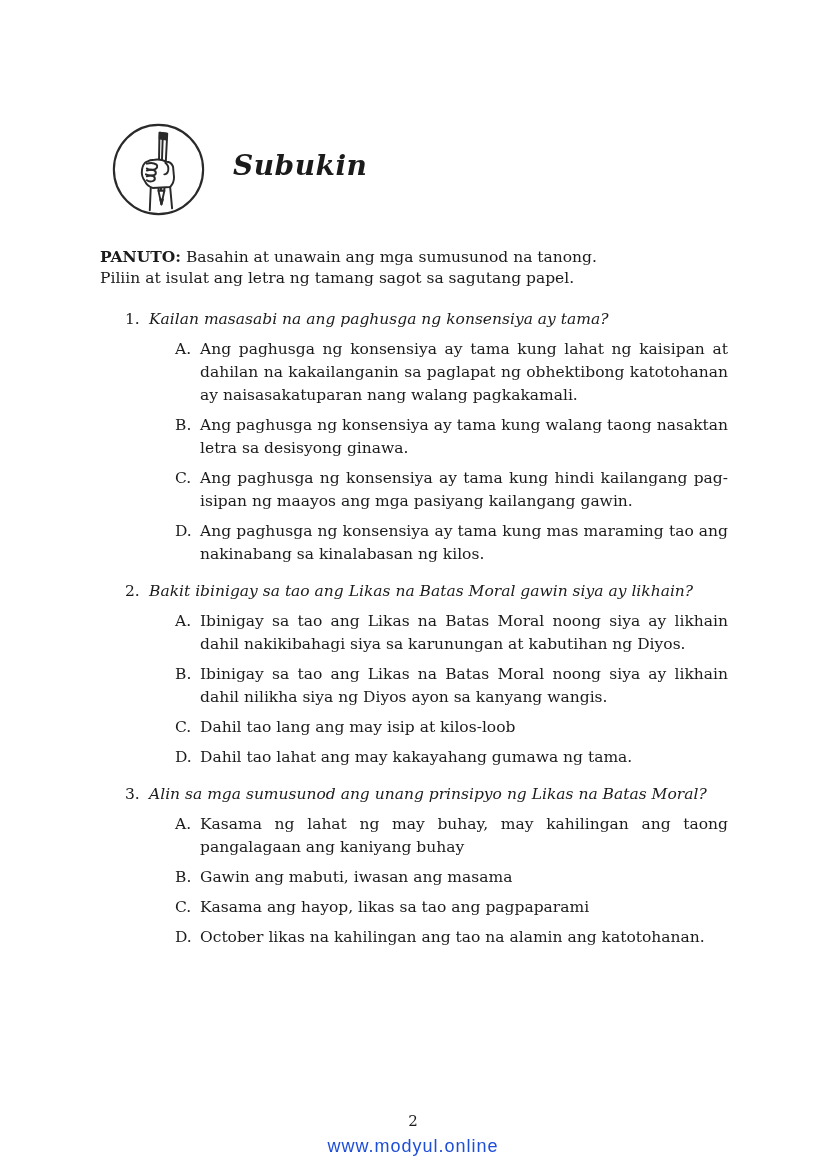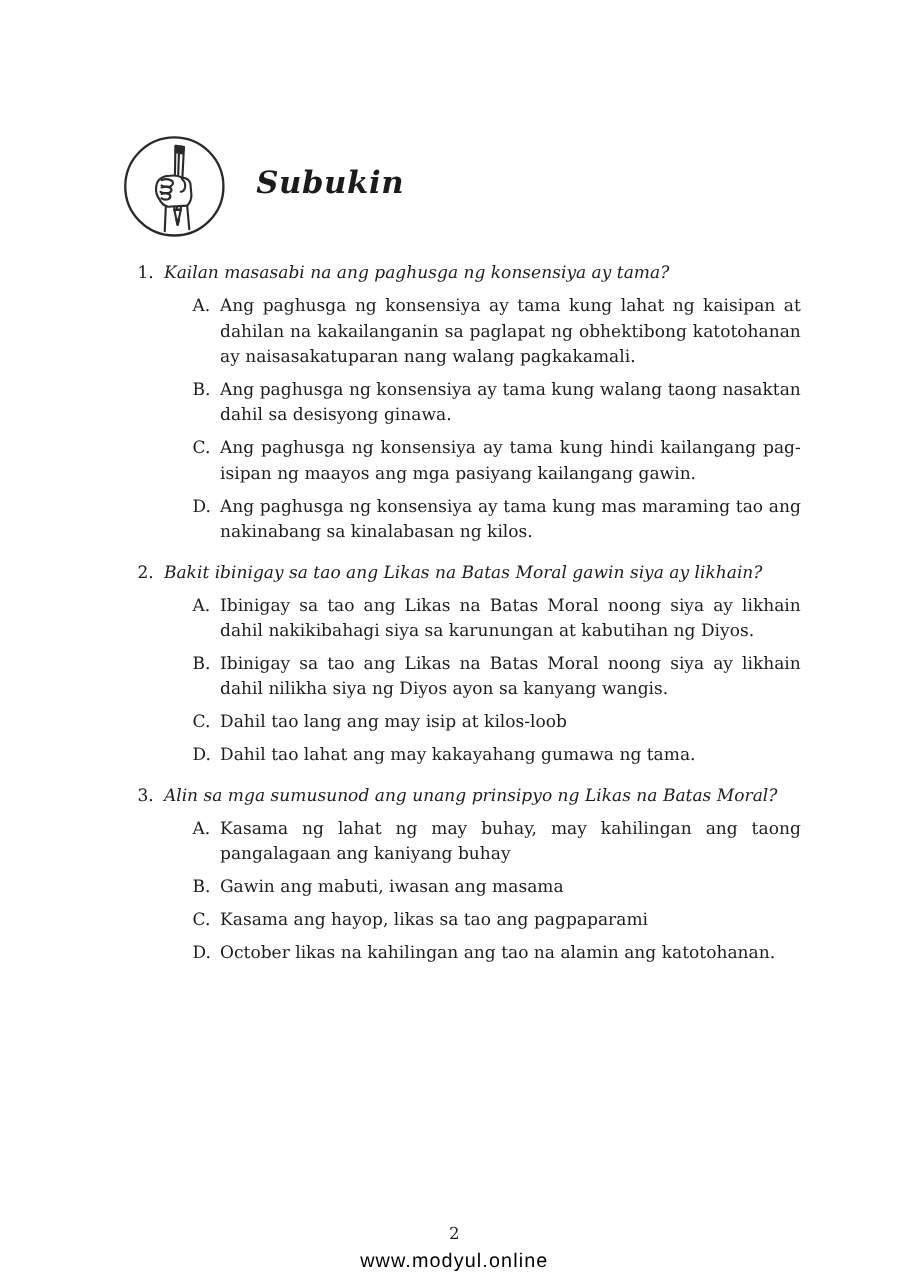--- a/index.html
+++ b/index.html
@@ -105,36 +105,43 @@
           <path d="M38,57 Q43,55 46,58 Q47,61 44,62 Q40,63 38,61"></path>
           <path d="M57,43 Q61,46 60,51 Q59,55 56,55"></path>
 
           <path d="M42,69 L41,92 M62,68 L64,90"></path>
         </g>
       </svg>
     </span>
     <div class="page-title">Subukin</div>
   </div>
 
+  <div class="instructions">
+    <div>
+      <span class="label">PANUTO:</span>
+      <span>Basahin at unawain ang mga sumusunod na tanong.</span>
+    </div>
+    <div>Piliin at isulat ang letra ng tamang sagot sa sagutang papel.</div>
+  </div>
 
   <ol class="questions">
     <li class="question">
       <div class="question-head">
         <span class="q-number">1.</span>
         <span class="q-text">Kailan masasabi na ang paghusga ng konsensiya ay tama?</span>
       </div>
       <ul class="options">
     <li class="option">
       <span class="o-letter">A.</span>
       <span class="o-text">Ang paghusga ng konsensiya ay tama kung lahat ng kaisipan at dahilan na kakailanganin sa paglapat ng obhektibong katotohanan ay naisasakatuparan nang walang pagkakamali.</span>
     </li>
 
     <li class="option">
       <span class="o-letter">B.</span>
-      <span class="o-text">Ang paghusga ng konsensiya ay tama kung walang taong nasaktan dahil sa desisyong ginawa.</span>
+      <span class="o-text">Ang paghusga ng konsensiya ay tama kung walang taong nasaktan letra sa desisyong ginawa.</span>
     </li>
 
     <li class="option">
       <span class="o-letter">C.</span>
       <span class="o-text">Ang paghusga ng konsensiya ay tama kung hindi kailangang pag-isipan ng maayos ang mga pasiyang kailangang gawin.</span>
     </li>
 
     <li class="option">
       <span class="o-letter">D.</span>
       <span class="o-text">Ang paghusga ng konsensiya ay tama kung mas maraming tao ang nakinabang sa kinalabasan ng kilos.</span>
@@ -194,16 +201,16 @@
     <li class="option">
       <span class="o-letter">D.</span>
       <span class="o-text">October likas na kahilingan ang tao na alamin ang katotohanan.</span>
     </li>
   </ul>
     </li>
   </ol>
 
   <div class="footer">
     <div class="page-number">2</div>
-    <div class="watermark" style="color: #000000;">www.modyul.online</div>
+    <div class="watermark" style="color: #1d4ed8;">www.modyul.online</div>
   </div>
 
 </div>
 
 </body></html>

